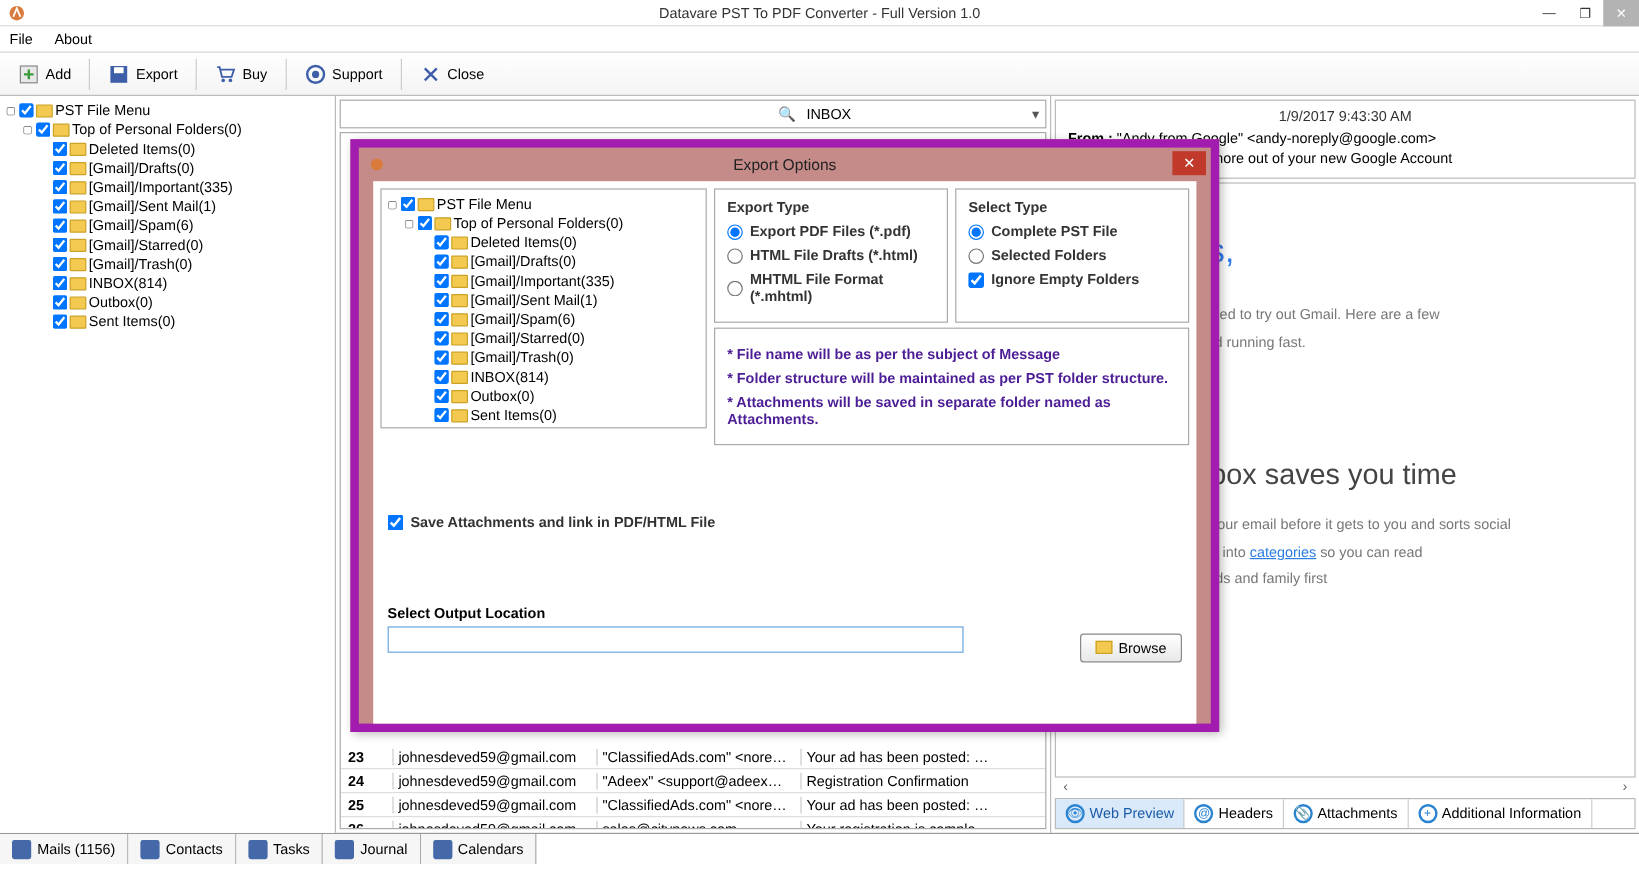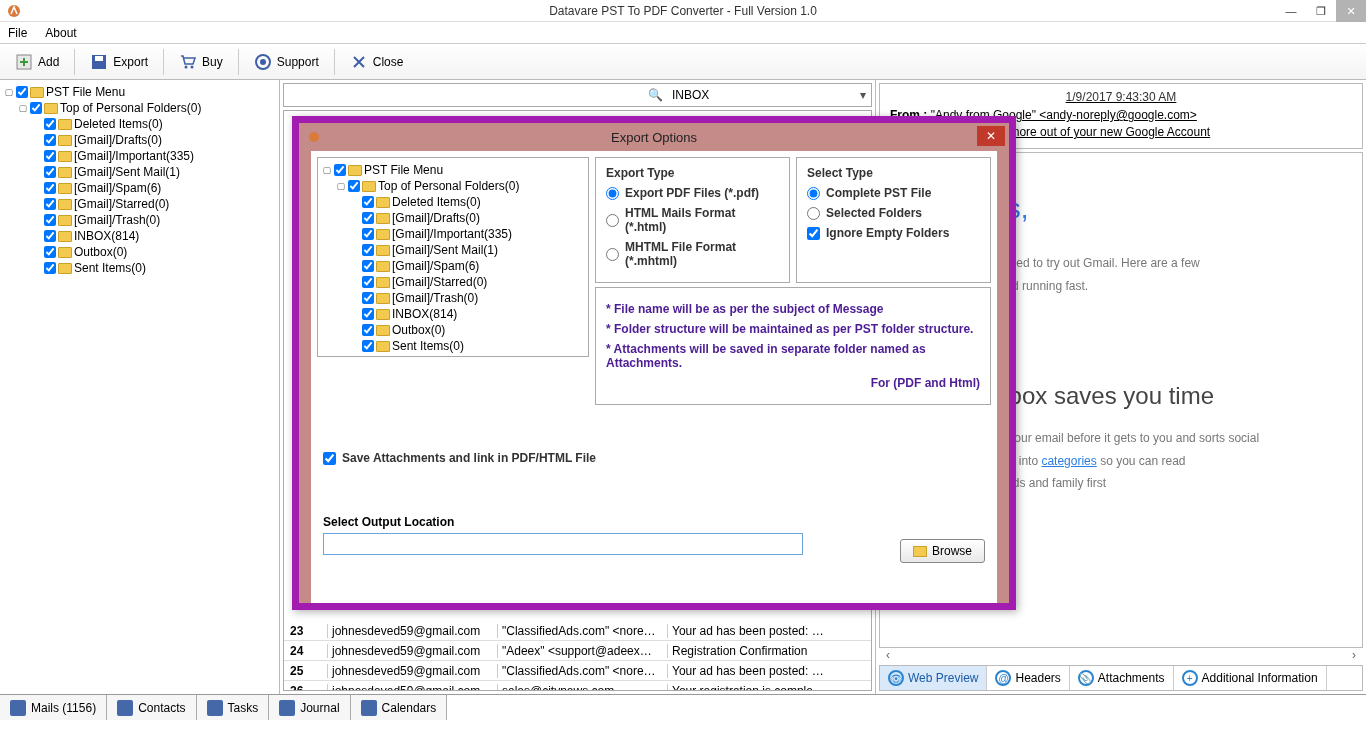--- a/index.html
+++ b/index.html
@@ -40,21 +40,21 @@
 .search-row .dd { width: 16px; text-align: center; color: #555; }
 
 .grid-area { flex: 1; overflow: hidden; border: 1px solid #aaa; margin: 0 3px 3px 3px; }
 .grid-row { display: flex; border-bottom: 1px solid #ddd; height: 20px; align-items: center; font-size: 12px; }
 .grid-row .c0 { width: 44px; padding-left: 6px; font-weight: bold; border-right: 1px solid #ccc; }
 .grid-row .c1 { width: 170px; padding-left: 4px; border-right: 1px solid #ccc; overflow:hidden; text-overflow: ellipsis; white-space:nowrap; }
 .grid-row .c2 { width: 170px; padding-left: 4px; border-right: 1px solid #ccc; overflow:hidden; text-overflow: ellipsis; white-space:nowrap; }
 .grid-row .c3 { flex: 1; padding-left: 4px; overflow:hidden; text-overflow: ellipsis; white-space:nowrap; }
 
 .right { width: 490px; display: flex; flex-direction: column; }
-.hdr-box { padding: 6px 10px; border: 1px solid #bbb; margin: 3px; text-decoration: underline; }
+.hdr-box { padding: 6px 10px; border: 1px solid #bbb; margin: 3px; }
 .hdr-date { text-align: center; color: #333; font-size: 12px; margin-bottom: 4px; }
 .hdr-line { margin-bottom: 3px; }
 .hdr-line b { font-weight: bold; }
 .preview { flex:1; margin: 0 3px; border: 1px solid #bbb; padding: 40px 24px; color: #555; font-size: 15px; position:relative; overflow:hidden; }
 .preview h1 { font-size: 28px; color: #3079ed; font-weight: normal; margin-bottom: 26px; }
 .preview h2 { font-size: 24px; color: #444; font-weight: normal; margin: 16px 0; }
 .preview p { font-size: 15px; line-height: 1.5; color: #777; }
 .preview a { color: #2b7de1; }
 .gmail-logo { width: 70px; height: 46px; margin: 20px 0; position: relative; }
 .gmail-logo::before { content:""; position:absolute; inset:0; background: linear-gradient(135deg,#db4437 0 50%, transparent 0), linear-gradient(-135deg,#db4437 0 50%, transparent 0); border:3px solid #db4437; }
@@ -424,21 +424,21 @@
     <div class="dcol2">
       <div class="grouprow">
         <div class="group">
           <div class="gtitle">Export Type</div>
           <label class="radio-row">
               <input type="radio" name="et" checked="" style="">
               <span>Export PDF Files (*.pdf)</span>
             </label>
           <label class="radio-row">
               <input type="radio" name="et" style="">
-              <span>HTML Mails  Format (*.html)</span>
+              <span>HTML File  Drafts (*.html)</span>
             </label>
           <label class="radio-row">
               <input type="radio" name="et" style="">
               <span>MHTML File  Format (*.mhtml)</span>
             </label>
         </div>
         <div class="group">
           <div class="gtitle">Select Type</div>
           <label class="radio-row">
               <input type="radio" name="st" checked="" style="">
@@ -451,21 +451,20 @@
           <label class="check-row">
               <input type="checkbox" checked="" style="">
               <span>Ignore Empty Folders</span>
             </label>
         </div>
       </div>
       <div class="group notes">
         <div>* File name will be as per the subject of Message</div>
         <div>* Folder structure will be maintained as per PST folder structure.</div>
         <div>* Attachments will be saved in separate folder named as Attachments.</div>
-        <div style="text-align:right">For (PDF and Html)</div>
       </div>
     </div>
     <div class="full-row">
       <label class="check-row">
           <input type="checkbox" checked="" style="">
           <span>Save Attachments and link in PDF/HTML File</span>
         </label>
     </div>
     <div class="full-row">
       <div style="font-weight:bold;margin-bottom:4px">Select Output Location</div>

